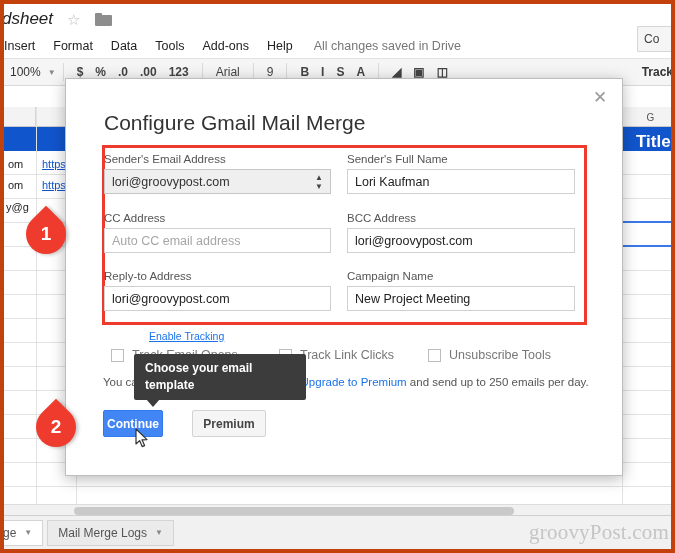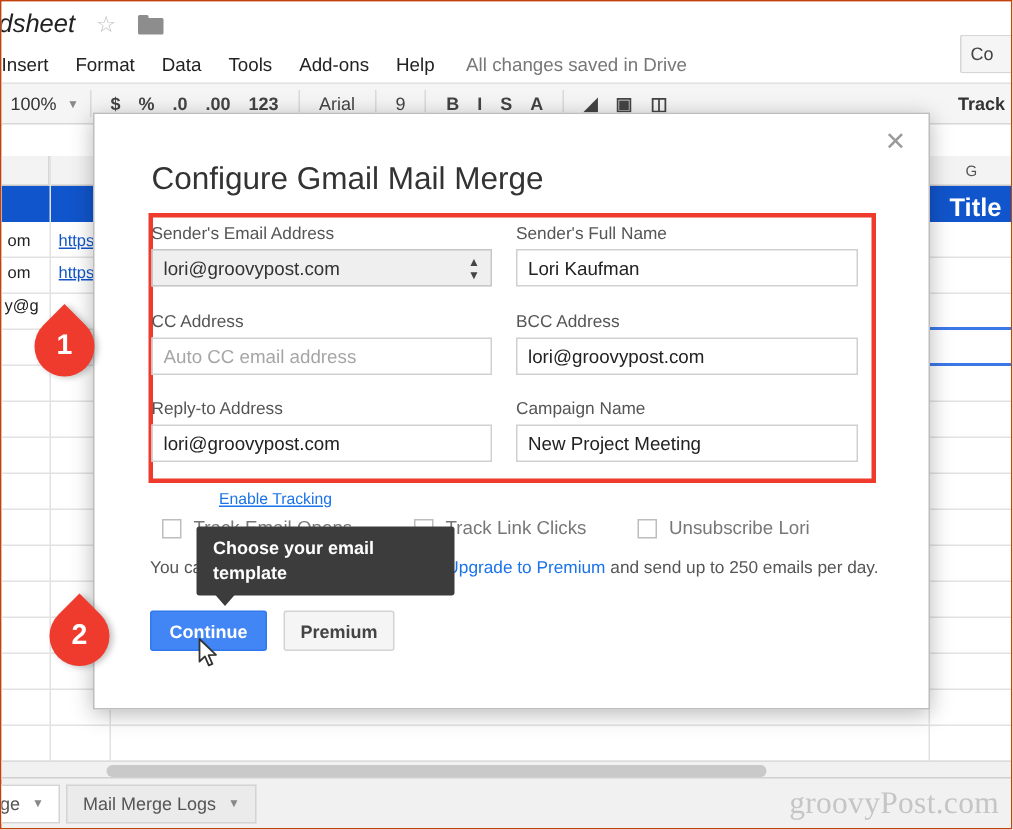--- a/index.html
+++ b/index.html
@@ -7,21 +7,21 @@
     margin: 0; padding: 0;
     width: 675px; height: 553px;
     overflow: hidden;
     background: #fff;
     font-family: "Liberation Sans", sans-serif;
   }
   #root {
     position: relative;
     width: 675px; height: 553px;
     background: #fff;
-    border: 1px solid #c2410c;
+    border: 4px solid #c2410c;
     overflow: hidden;
   }
 
   
   .sheets-titlebar {
     position: absolute; left: 0; top: 0; width: 675px; height: 30px;
     background: #fff;
     display: flex; align-items: center;
   }
   .doc-title {
@@ -217,21 +217,21 @@
     font-size: 11.5px; color: #555; white-space: nowrap;
   }
   .note-line a { color: #1a73e8; text-decoration: none; }
 
   .btn {
     position: absolute; height: 27px;
     display: flex; align-items: center; justify-content: center;
     font-size: 12px; font-weight: bold; border-radius: 2px;
   }
   .btn-primary {
-    left: 99px; top: 406px; width: 78px;
+    left: 99px; top: 406px; width: 60px;
     background: #4285f4; border: 1px solid #3079ed; color: #fff;
   }
   .btn-secondary {
     left: 188px; top: 406px; width: 74px;
     background: #f5f5f5; border: 1px solid #d3d3d3; color: #444;
   }
 
   
   .tooltip {
     position: absolute; left: 130px; top: 350px;
@@ -424,21 +424,21 @@
     <div class="cb-item" style="left:8px;top:0;">
       <span class="cb-box"></span>
       <span class="cb-label">Track Email Opens</span>
     </div>
     <div class="cb-item" style="left:176px;top:0;">
       <span class="cb-box"></span>
       <span class="cb-label">Track Link Clicks</span>
     </div>
     <div class="cb-item" style="left:325px;top:0;">
       <span class="cb-box"></span>
-      <span class="cb-label">Unsubscribe Lori</span>
+      <span class="cb-label">Unsubscribe Tools</span>
     </div>
   </div>
 
   <div class="note-line">
     <span>You can send up to 50 emails per day. </span><a href="#">Upgrade to Premium</a><span> and send up to 250 emails per day.</span>
   </div>
 
   <div class="btn btn-primary">Continue</div>
   <div class="btn btn-secondary">Premium</div>
 

